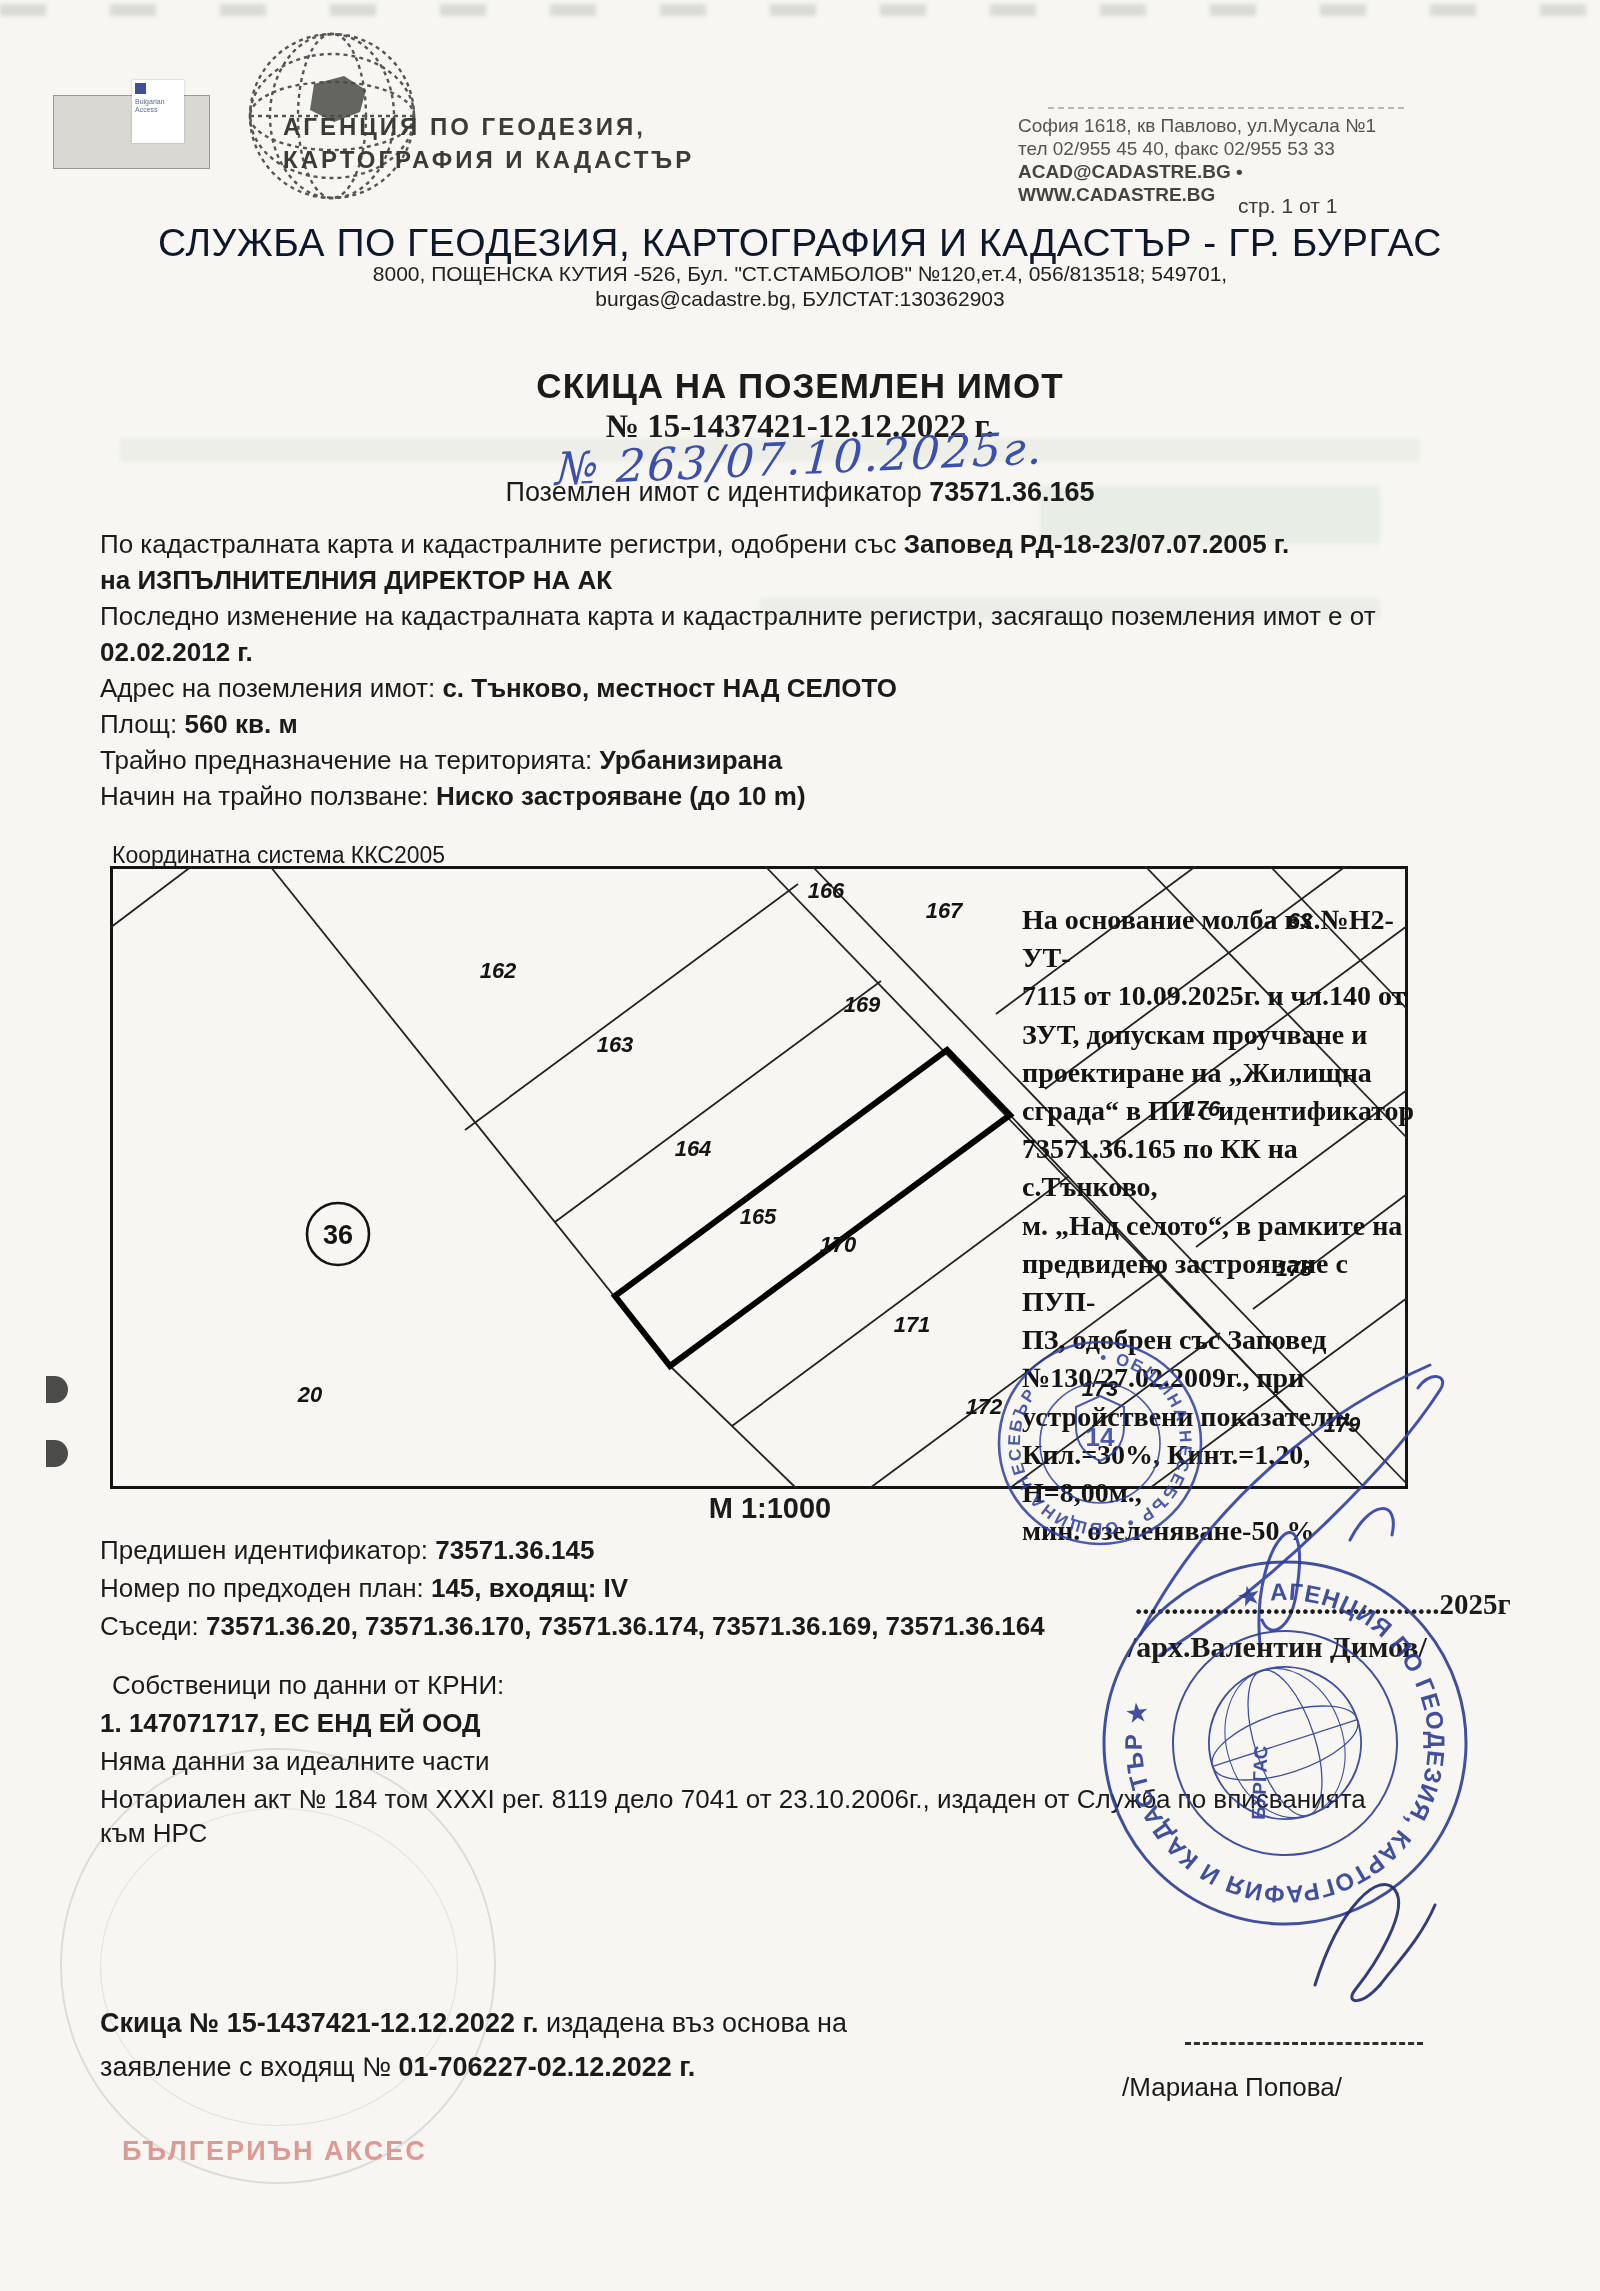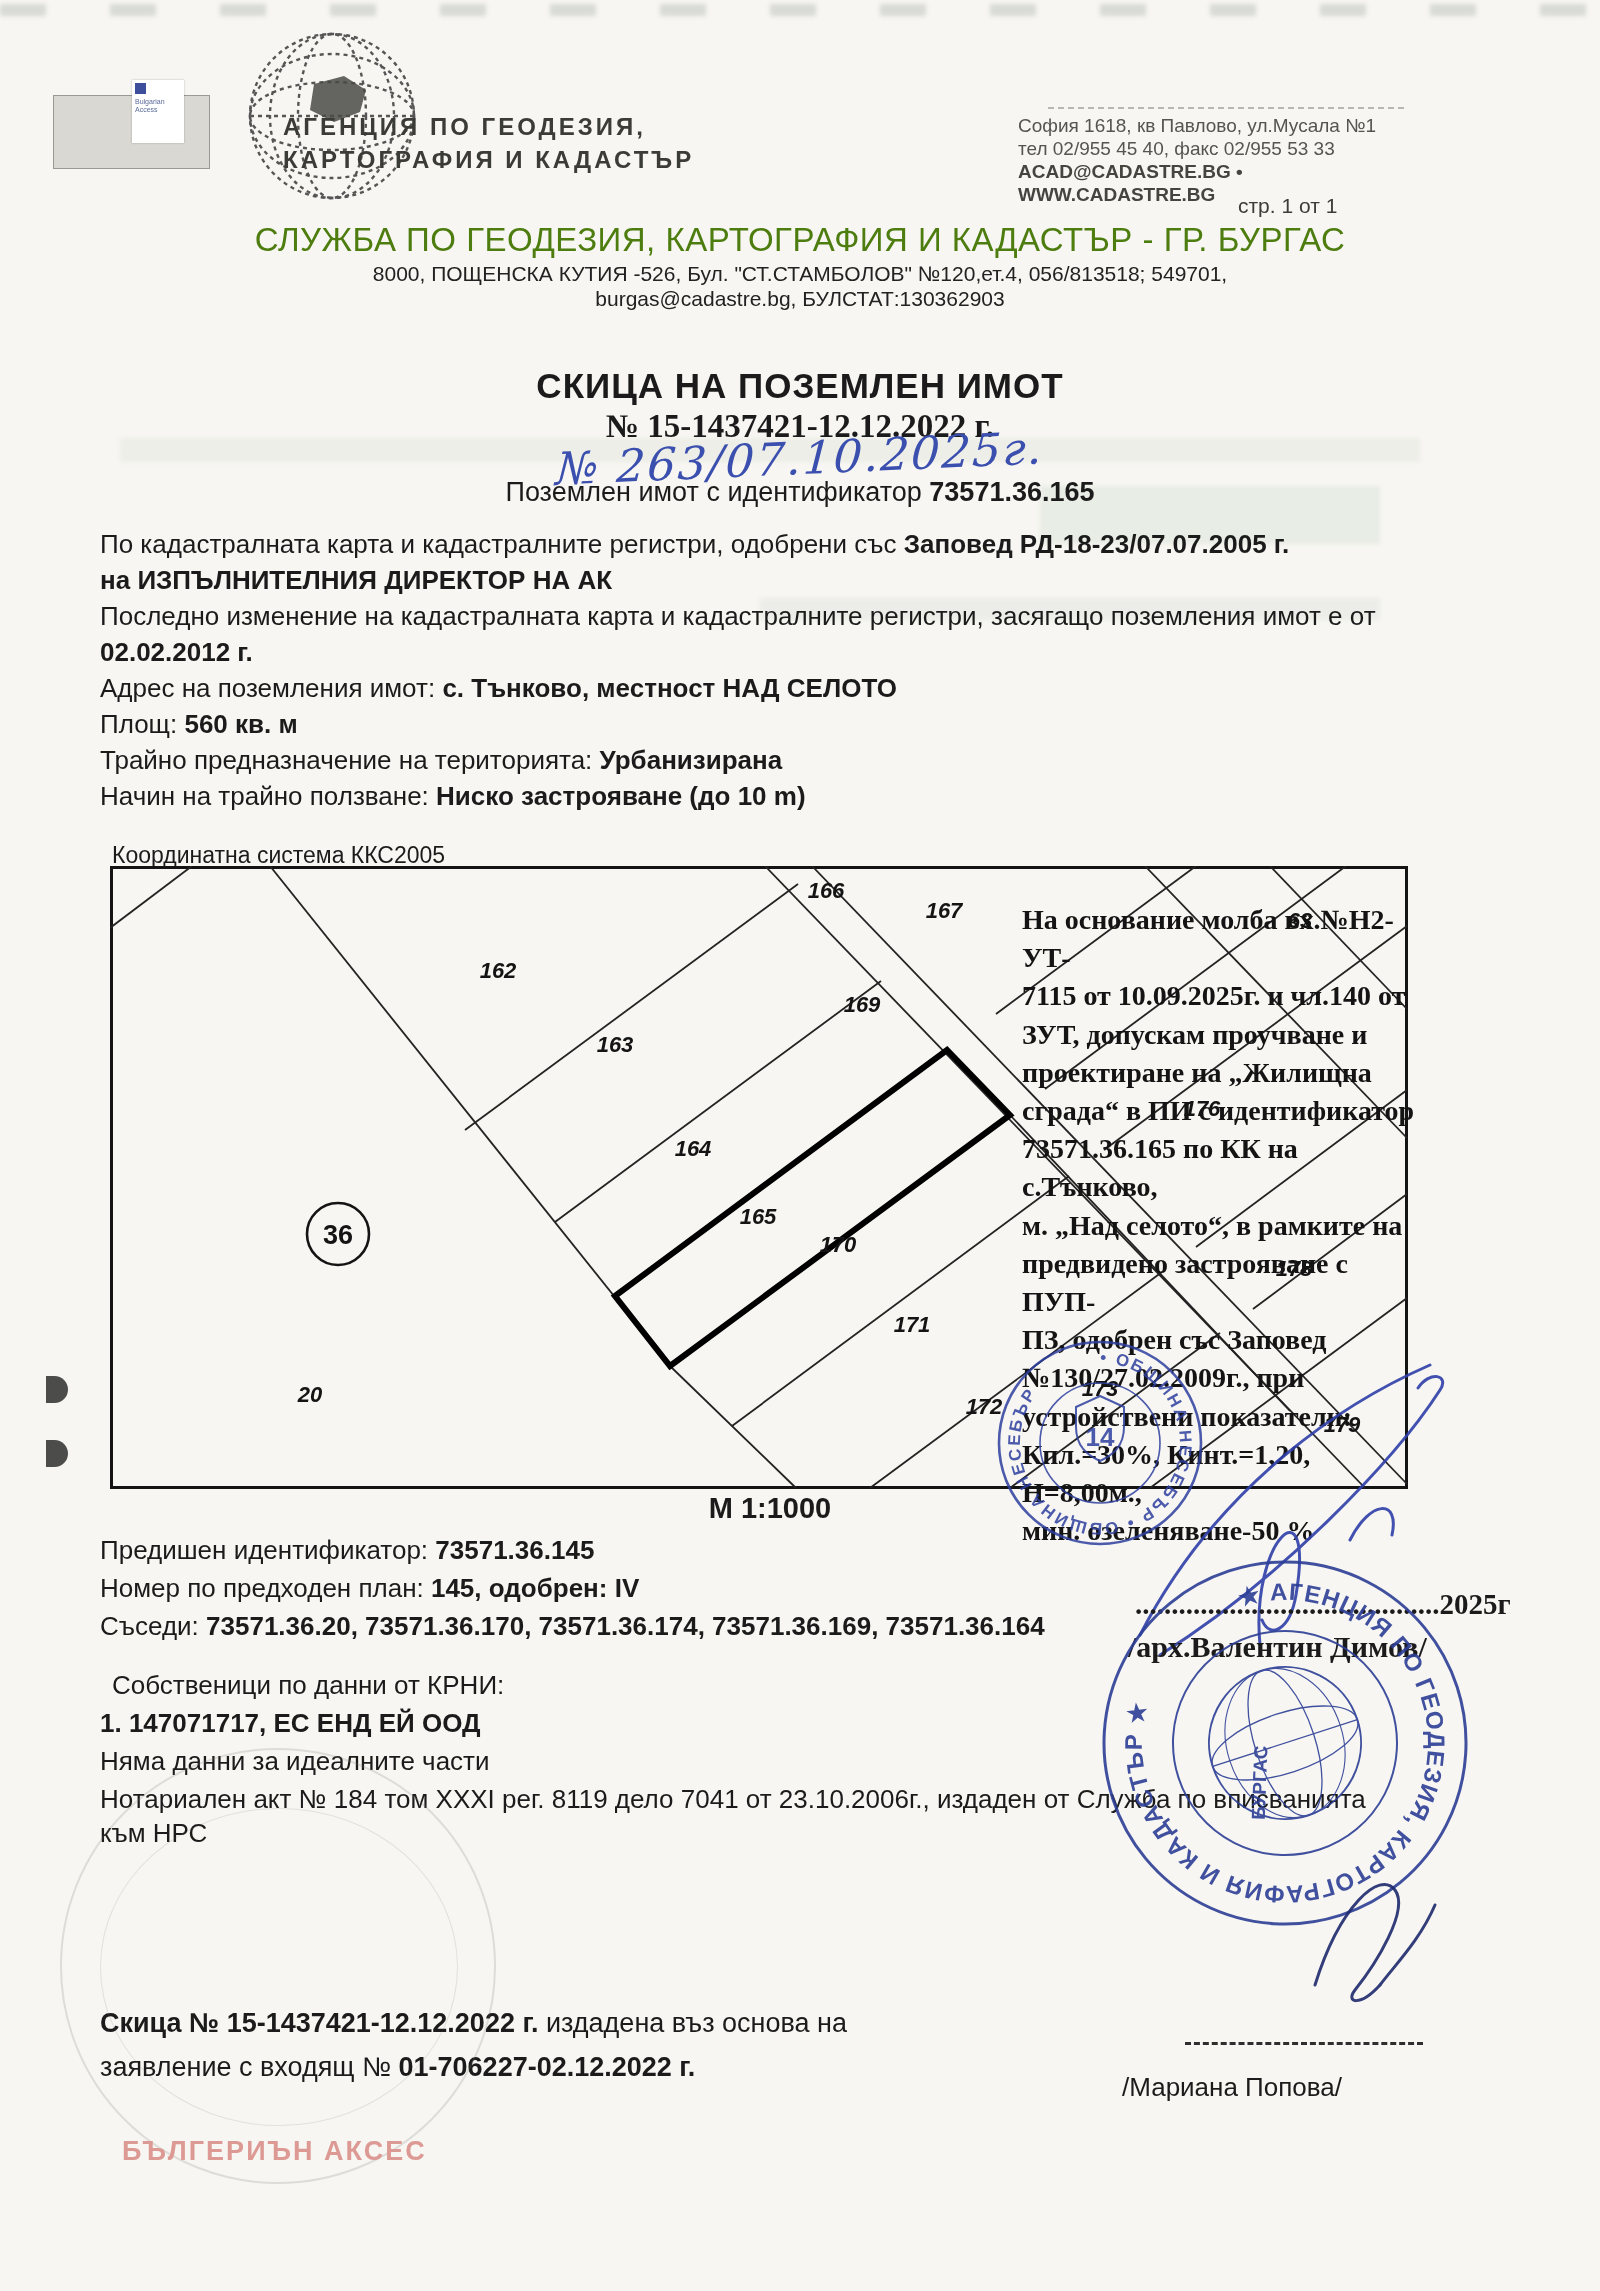--- a/index.html
+++ b/index.html
@@ -15,21 +15,21 @@
   .serifbold{font-family:"Liberation Serif",serif;font-weight:bold;}
   
   .logo-box{left:53px;top:95px;width:155px;height:72px;background:#d9d8d3;border:1px solid #9a9a94;}
   .agency-name{left:283px;top:110px;font-weight:bold;letter-spacing:3px;font-size:24px;line-height:33px;color:#3b3b38;}
   .mini-wm{left:132px;top:80px;width:46px;height:57px;background:#fff;box-shadow:0 0 2px rgba(0,0,0,.25);padding:3px;font-size:7px;color:#5b6b9a;line-height:8px;}
   .mini-wm .sq{width:11px;height:11px;background:#3d4f9c;display:inline-block;margin-bottom:2px;}
   .contact{left:1018px;top:114px;width:386px;font-size:19px;line-height:23px;color:#55554f;}
   .contact .l3{font-weight:bold;color:#45453f;}
   .dash-rule{left:1048px;top:107px;width:356px;border-top:2px dashed #b9b8b0;}
   .pagenum{left:1238px;top:194px;font-size:21px;color:#3c3c38;}
-  .office-title{top:221px;font-size:33px;letter-spacing:.5px;color:#4d7c0f;}
+  .office-title{top:221px;font-size:39px;letter-spacing:.5px;color:#0f172a;}
   .office-a1{top:262px;font-size:21px;color:#222;}
   .office-a2{top:287px;font-size:21px;color:#222;}
   .t-main{top:366px;font-size:35px;letter-spacing:1px;}
   .t-num{top:408px;font-size:33px;font-family:Liberation Serif, serif;}
   .t-hand{top:432px;left:520px;width:560px;text-align:center;font-family:"DejaVu Serif",serif;font-style:italic;font-size:45px;color:#3b4fae;transform:rotate(-2.5deg) skewX(-6deg);letter-spacing:2px;}
   .t-sub{top:477px;font-size:27px;}
   .info{left:100px;top:526px;width:1400px;font-size:26px;line-height:36px;}
   .maplabel{left:112px;top:842px;font-size:23px;}
   .mapwrap{left:110px;top:866px;width:1298px;height:624px;}
   .mapscale{top:1492px;left:600px;width:340px;text-align:center;font-size:29px;font-weight:bold;}
@@ -194,21 +194,21 @@
   <svg class="abs" style="left:1100px;top:1330px;" width="370" height="340" viewBox="0 0 370 340">
     <g fill="none" stroke="#2f3fa8" stroke-width="3" opacity=".9" stroke-linecap="round">
       <path d="M40,305 C120,150 250,70 330,35"></path>
       <path d="M60,325 C180,250 295,130 340,60 C350,45 330,40 318,58"></path>
       <path d="M160,315 C150,210 215,150 196,265 C190,300 170,310 162,290"></path>
       <path d="M250,210 C270,170 300,168 292,205"></path>
     </g>
   </svg>
 
   <div class="abs sans26 pid"><span>Предишен идентификатор: </span><span style="font-weight: bold;">73571.36.145</span></div>
-  <div class="abs sans26 plan"><span>Номер по предходен план: </span><span style="font-weight: bold;">145, одобрен: IV</span></div>
+  <div class="abs sans26 plan"><span>Номер по предходен план: </span><span style="font-weight: bold;">145, входящ: IV</span></div>
   <div class="abs sans26 neigh"><span>Съседи: </span><span style="font-weight: bold;">73571.36.20, 73571.36.170, 73571.36.174, 73571.36.169, 73571.36.164</span></div>
 
   <div class="abs serifbold dots2025">..........................................2025г</div>
   <div class="abs serifbold arch">/арх.Валентин Димов/</div>
 
   <div class="abs sans26 own0">Собственици по данни от КРНИ:</div>
   <div class="abs sans26 own1">1. 147071717, ЕС ЕНД ЕЙ ООД</div>
   <div class="abs sans26 own2">Няма данни за идеалните части</div>
   <div class="abs sans26 own3">Нотариален акт № 184 том XXXI рег. 8119 дело 7041 от 23.10.2006г., издаден от Служба по вписванията към НРС</div>
 

